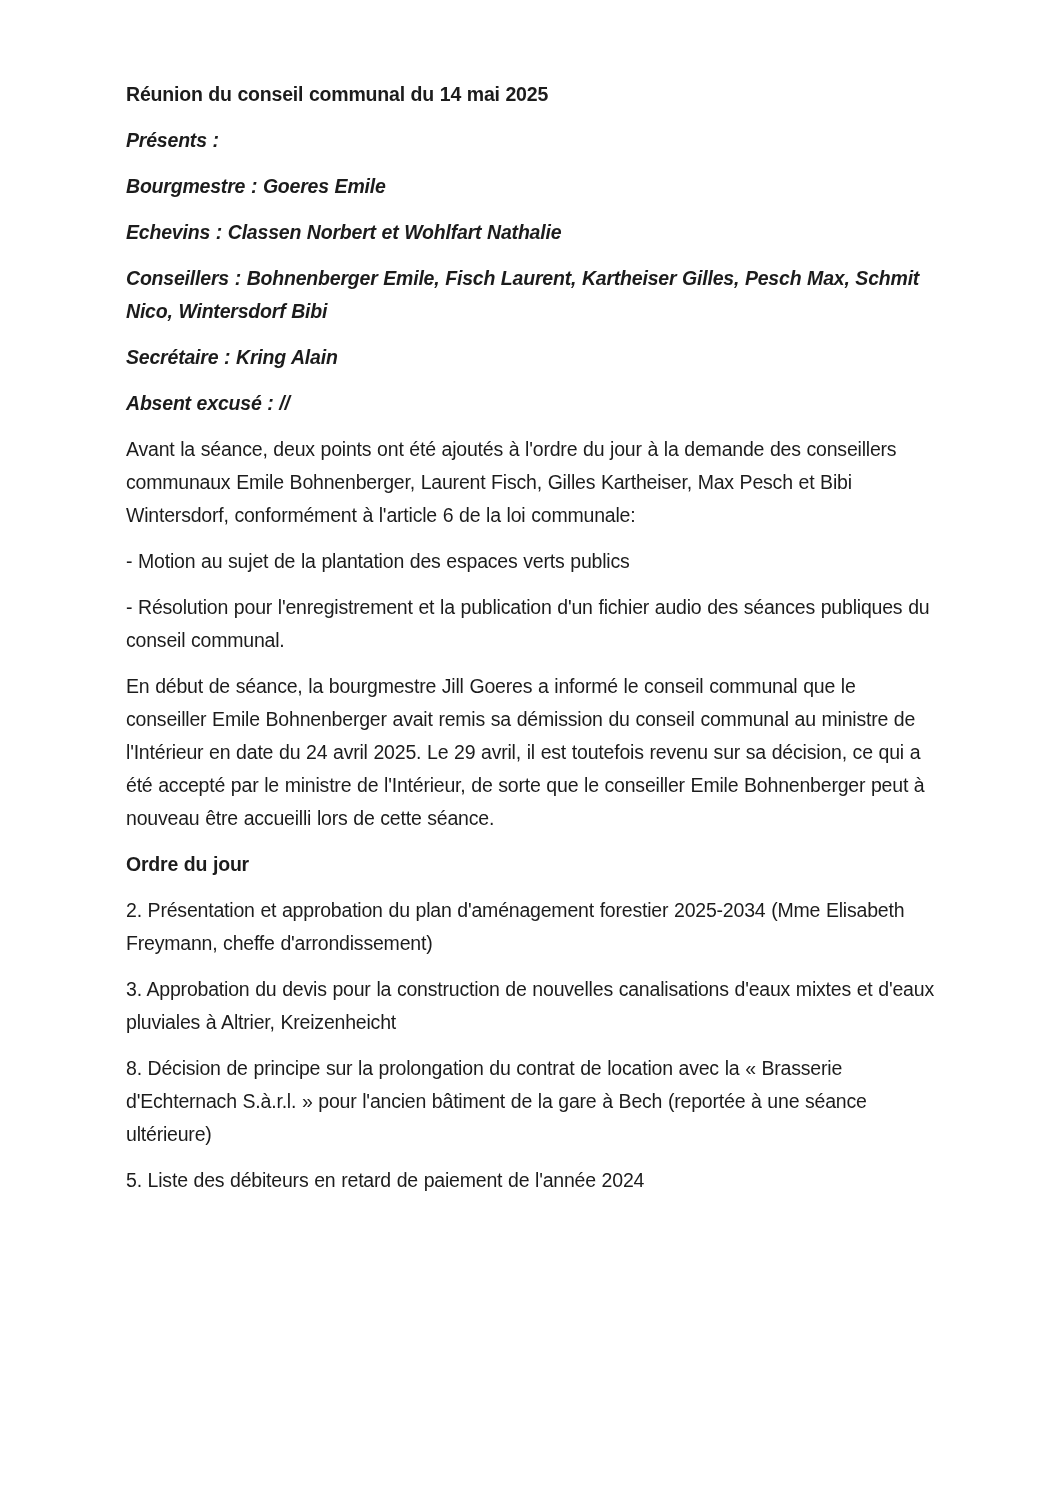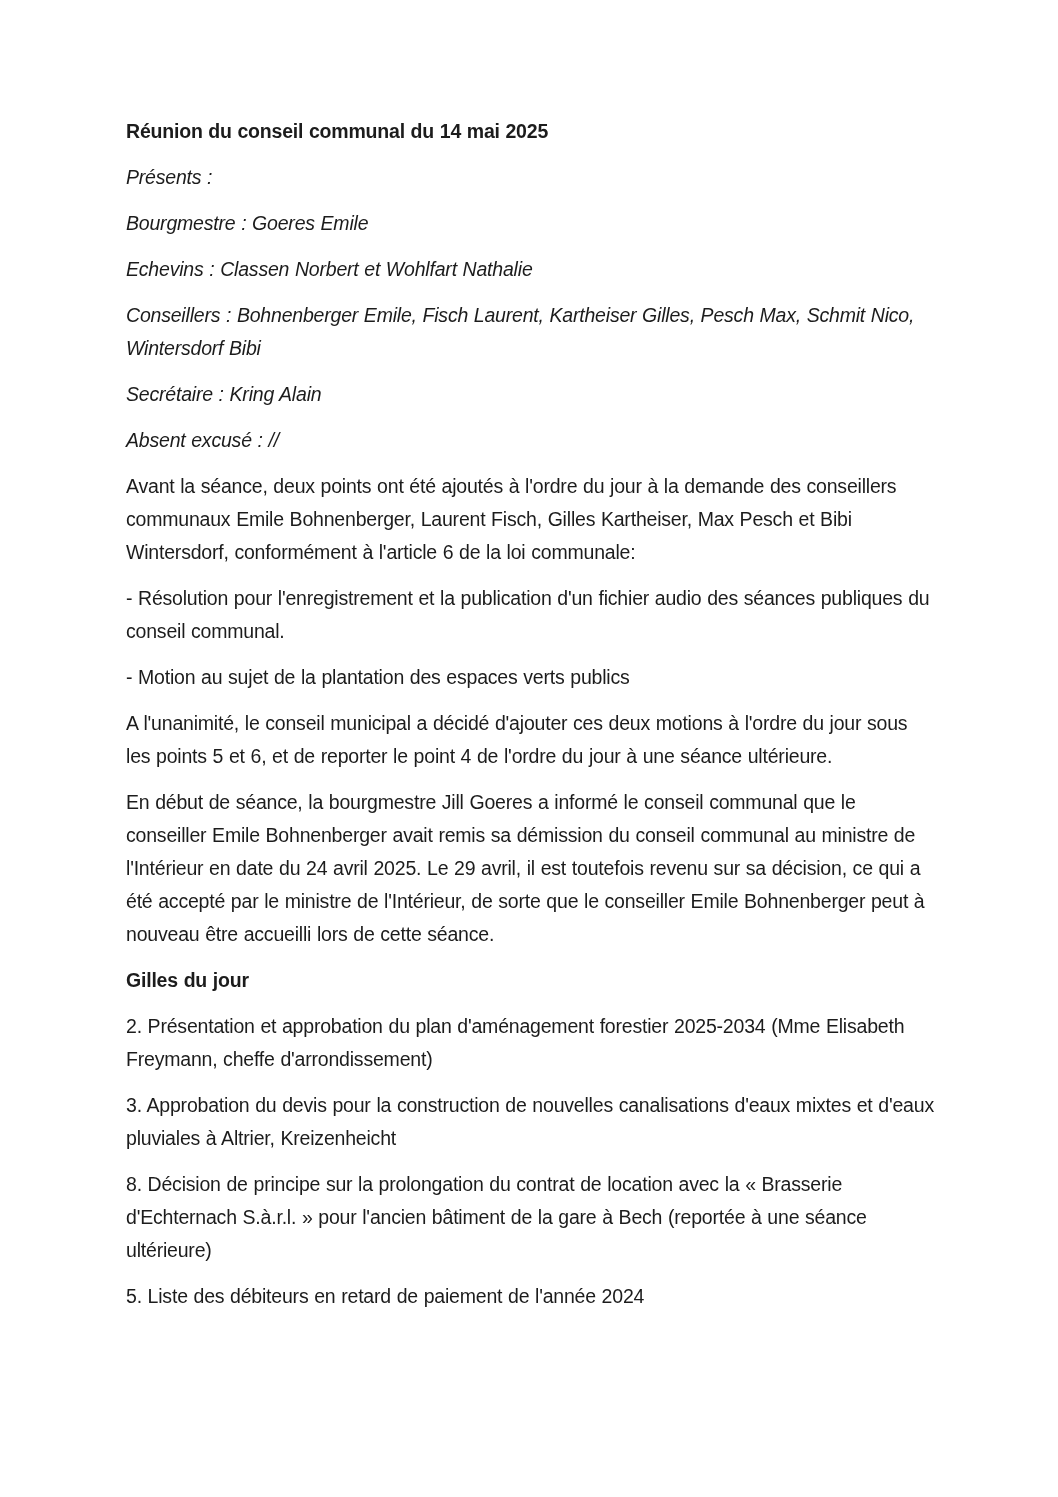--- a/index.html
+++ b/index.html
@@ -6,61 +6,61 @@
     margin: 0;
     padding: 0;
     background: #ffffff;
   }
   .page {
     position: relative;
     width: 1058px;
     height: 1497px;
     background: #ffffff;
     box-sizing: border-box;
-    padding: 115px 122px 60px 126px;
+    padding: 78px 122px 60px 126px;
     overflow: hidden;
     font-family: "Liberation Sans", sans-serif;
     color: #1c1c1c;
   }
   .content {
     width: 810px;
   }
   .para {
     font-size: 19.5px;
     line-height: 33px;
     margin: 0 0 13px 0;
     letter-spacing: -0.2px;
     word-spacing: 0.5px;
   }
   .para.title {
     font-weight: bold;
   }
   .para.italic {
     font-style: italic;
+    font-weight: bold;
   }
   .para.heading {
     font-weight: bold;
   }
 </style>
 </head>
 <body>
 
 <div class="page">
   <div class="content" style="color: rgb(28, 28, 28);">
       <p class="para title">Réunion du conseil communal du 14 mai 2025</p>
       <p class="para italic">Présents :</p>
       <p class="para italic">Bourgmestre : Goeres Emile</p>
       <p class="para italic">Echevins : Classen Norbert et Wohlfart Nathalie</p>
       <p class="para italic">Conseillers : Bohnenberger Emile, Fisch Laurent, Kartheiser Gilles, Pesch Max, Schmit Nico, Wintersdorf Bibi</p>
       <p class="para italic">Secrétaire : Kring Alain</p>
       <p class="para italic">Absent excusé : //</p>
       <p class="para normal">Avant la séance, deux points ont été ajoutés à l'ordre du jour à la demande des conseillers communaux Emile Bohnenberger, Laurent Fisch, Gilles Kartheiser, Max Pesch et Bibi Wintersdorf, conformément à l'article 6 de la loi communale:</p>
+      <p class="para normal">- Motion au sujet de la plantation des espaces verts publics</p>
       <p class="para normal">- Résolution pour l'enregistrement et la publication d'un fichier audio des séances publiques du conseil communal.</p>
-      <p class="para normal">- Motion au sujet de la plantation des espaces verts publics</p>
-      <p class="para normal">A l'unanimité, le conseil municipal a décidé d'ajouter ces deux motions à l'ordre du jour sous les points 5 et 6, et de reporter le point 4 de l'ordre du jour à une séance ultérieure.</p>
       <p class="para normal">En début de séance, la bourgmestre Jill Goeres a informé le conseil communal que le conseiller Emile Bohnenberger avait remis sa démission du conseil communal au ministre de l'Intérieur en date du 24 avril 2025. Le 29 avril, il est toutefois revenu sur sa décision, ce qui a été accepté par le ministre de l'Intérieur, de sorte que le conseiller Emile Bohnenberger peut à nouveau être accueilli lors de cette séance.</p>
-      <p class="para heading">Gilles du jour</p>
+      <p class="para heading">Ordre du jour</p>
       <p class="para normal">2. Présentation et approbation du plan d'aménagement forestier 2025-2034 (Mme Elisabeth Freymann, cheffe d'arrondissement)</p>
       <p class="para normal">3. Approbation du devis pour la construction de nouvelles canalisations d'eaux mixtes et d'eaux pluviales à Altrier, Kreizenheicht</p>
       <p class="para normal">8. Décision de principe sur la prolongation du contrat de location avec la « Brasserie d'Echternach S.à.r.l. » pour l'ancien bâtiment de la gare à Bech (reportée à une séance ultérieure)</p>
       <p class="para normal">5. Liste des débiteurs en retard de paiement de l'année 2024</p>
     </div>
 </div>
 
 </body></html>

